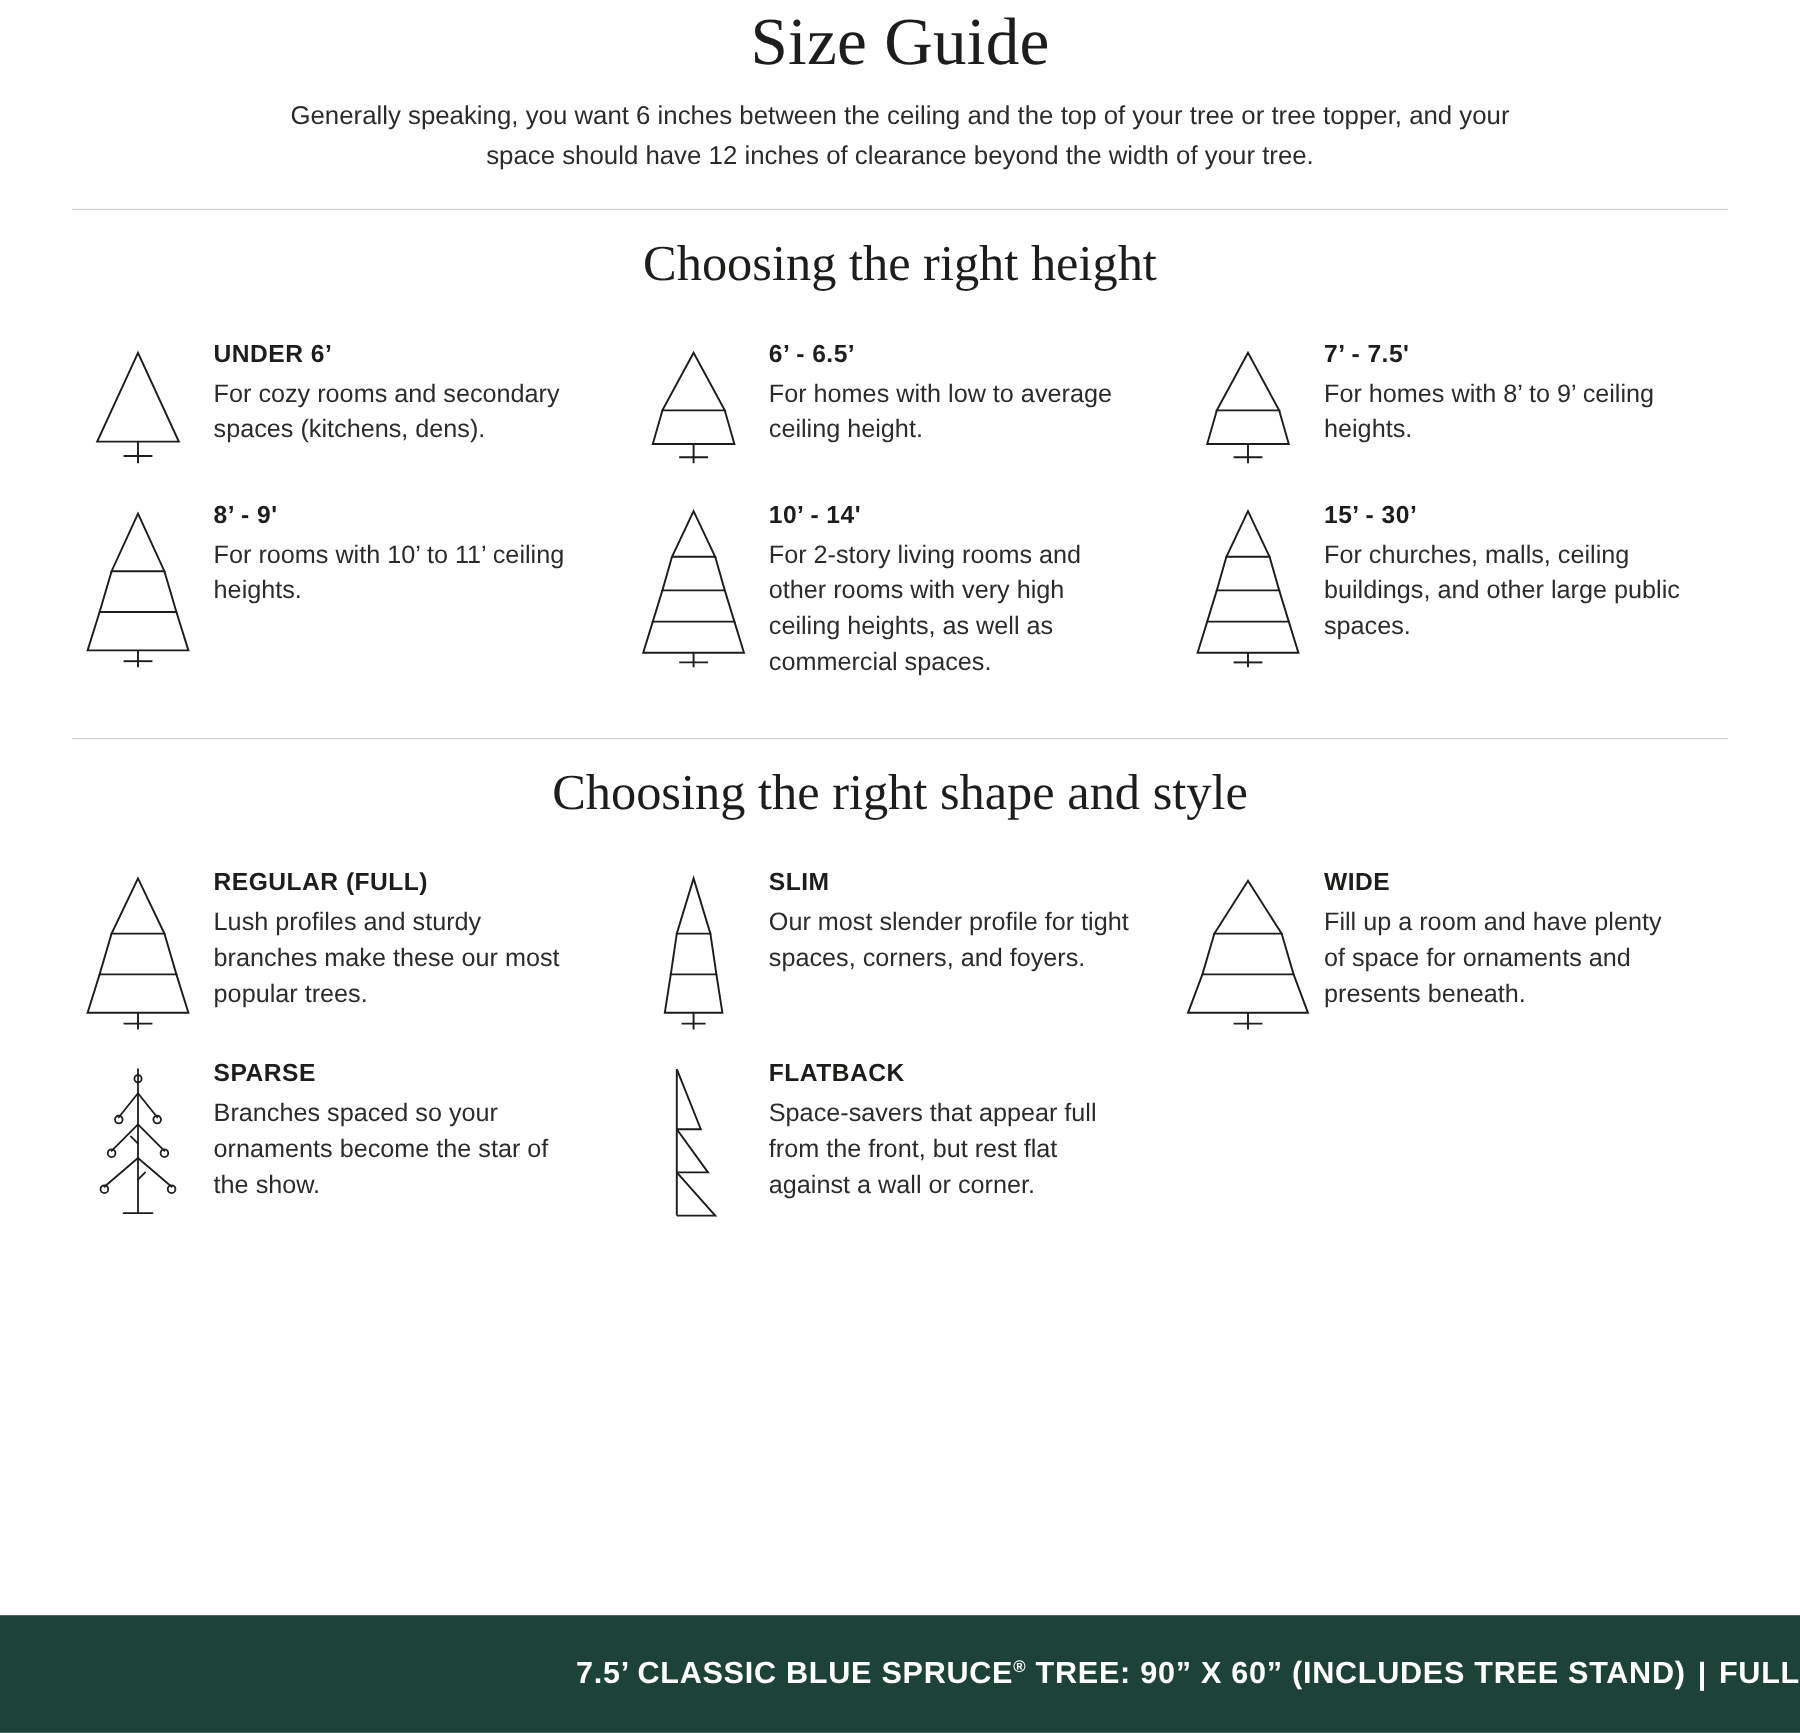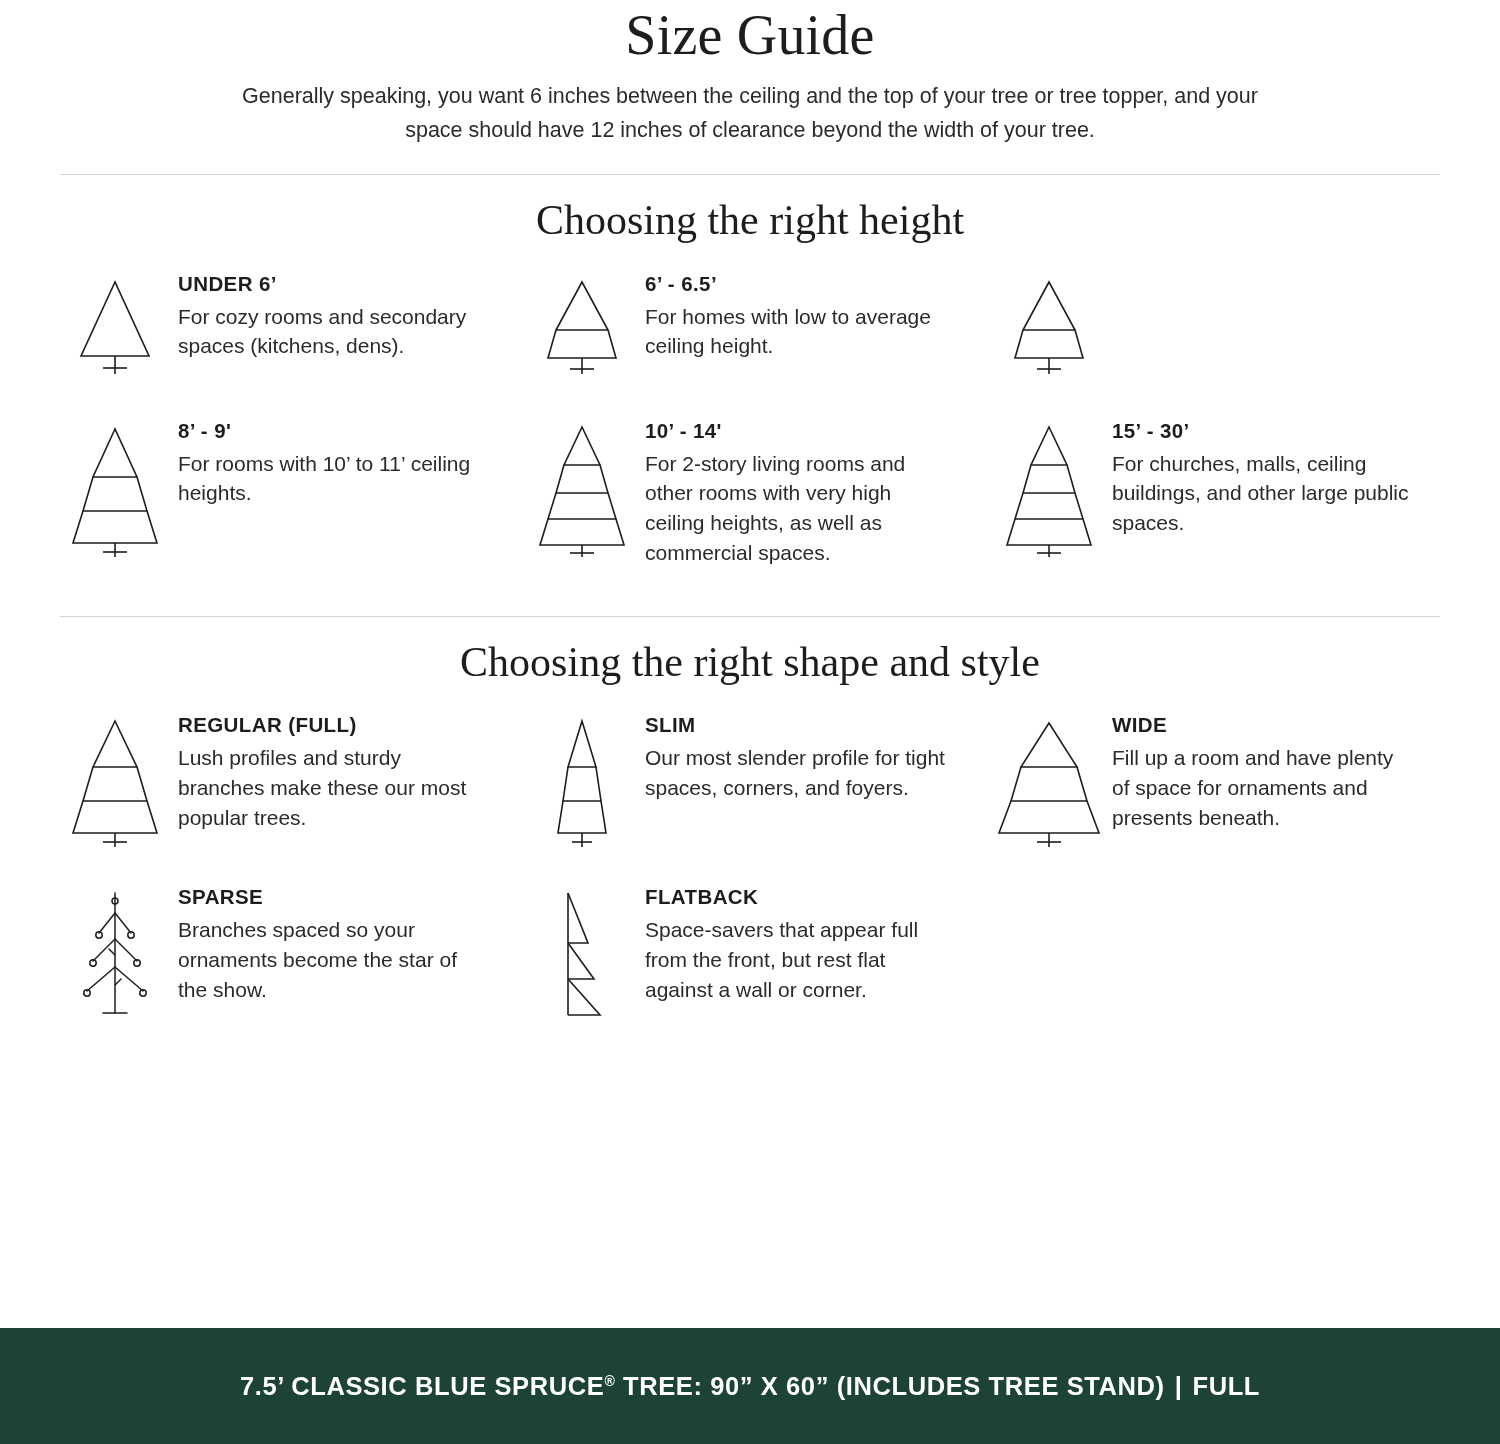--- a/index.html
+++ b/index.html
@@ -77,22 +77,21 @@
     margin: 6px 0 0 0;
     color: #2b2b29;
   }
 
   
   .grid {
     display: grid;
     grid-template-columns: repeat(3, 1fr);
     column-gap: 0px;
     row-gap: 0px;
-    margin-top: 24px;
-    gap: 13px;
+    margin-top: 36px;
   }
   .card {
     display: flex;
     align-items: flex-start;
     padding: 0 14px 22px 0;
   }
   .card .icon {
     flex: 0 0 auto;
     width: 118px;
     display: flex;
@@ -117,24 +116,24 @@
     color: #2b2b29;
     max-width: 300px;
   }
 
   .shape-grid .card p { max-width: 300px; }
 
   
   .footer-bar {
     flex: 0 0 auto;
     background: #1d4237;
-    height: 116px;
+    height: 98px;
     display: flex;
     align-items: center;
-    justify-content: center;
+    justify-content: flex-end;
     color: #ffffff;
   }
   .footer-text {
     font-size: 25.5px;
     font-weight: 700;
     letter-spacing: 0.6px;
     white-space: nowrap;
   }
   .footer-text .sep { padding: 0 10px; }
   .footer-text .sup {
@@ -199,20 +198,24 @@
         <div class="card">
           <div class="icon">
             <svg width="92" height="110" viewBox="0 0 92 110">
               <g fill="none" stroke="#1d1d1b" stroke-width="1.6">
                 <path d="M46 8 L20 56 L72 56 Z"></path>
                 <path d="M20 56 L12 84 L80 84 L72 56"></path>
                 <path d="M46 84 L46 100"></path>
                 <path d="M34 95 L58 95"></path>
               </g>
             </svg>
+          </div>
+          <div class="txt">
+            <h3>7’ - 7.5'</h3>
+            <p>For homes with 8’ to 9’ ceiling heights.</p>
           </div>
         </div>
 
         <div class="card">
           <div class="icon">
             <svg width="100" height="140" viewBox="0 0 100 140">
               <g fill="none" stroke="#1d1d1b" stroke-width="1.6">
                 <path d="M50 8 L28 56 L72 56 Z"></path>
                 <path d="M28 56 L18 90 L82 90 L72 56"></path>
                 <path d="M18 90 L8 122 L92 122 L82 90"></path>

